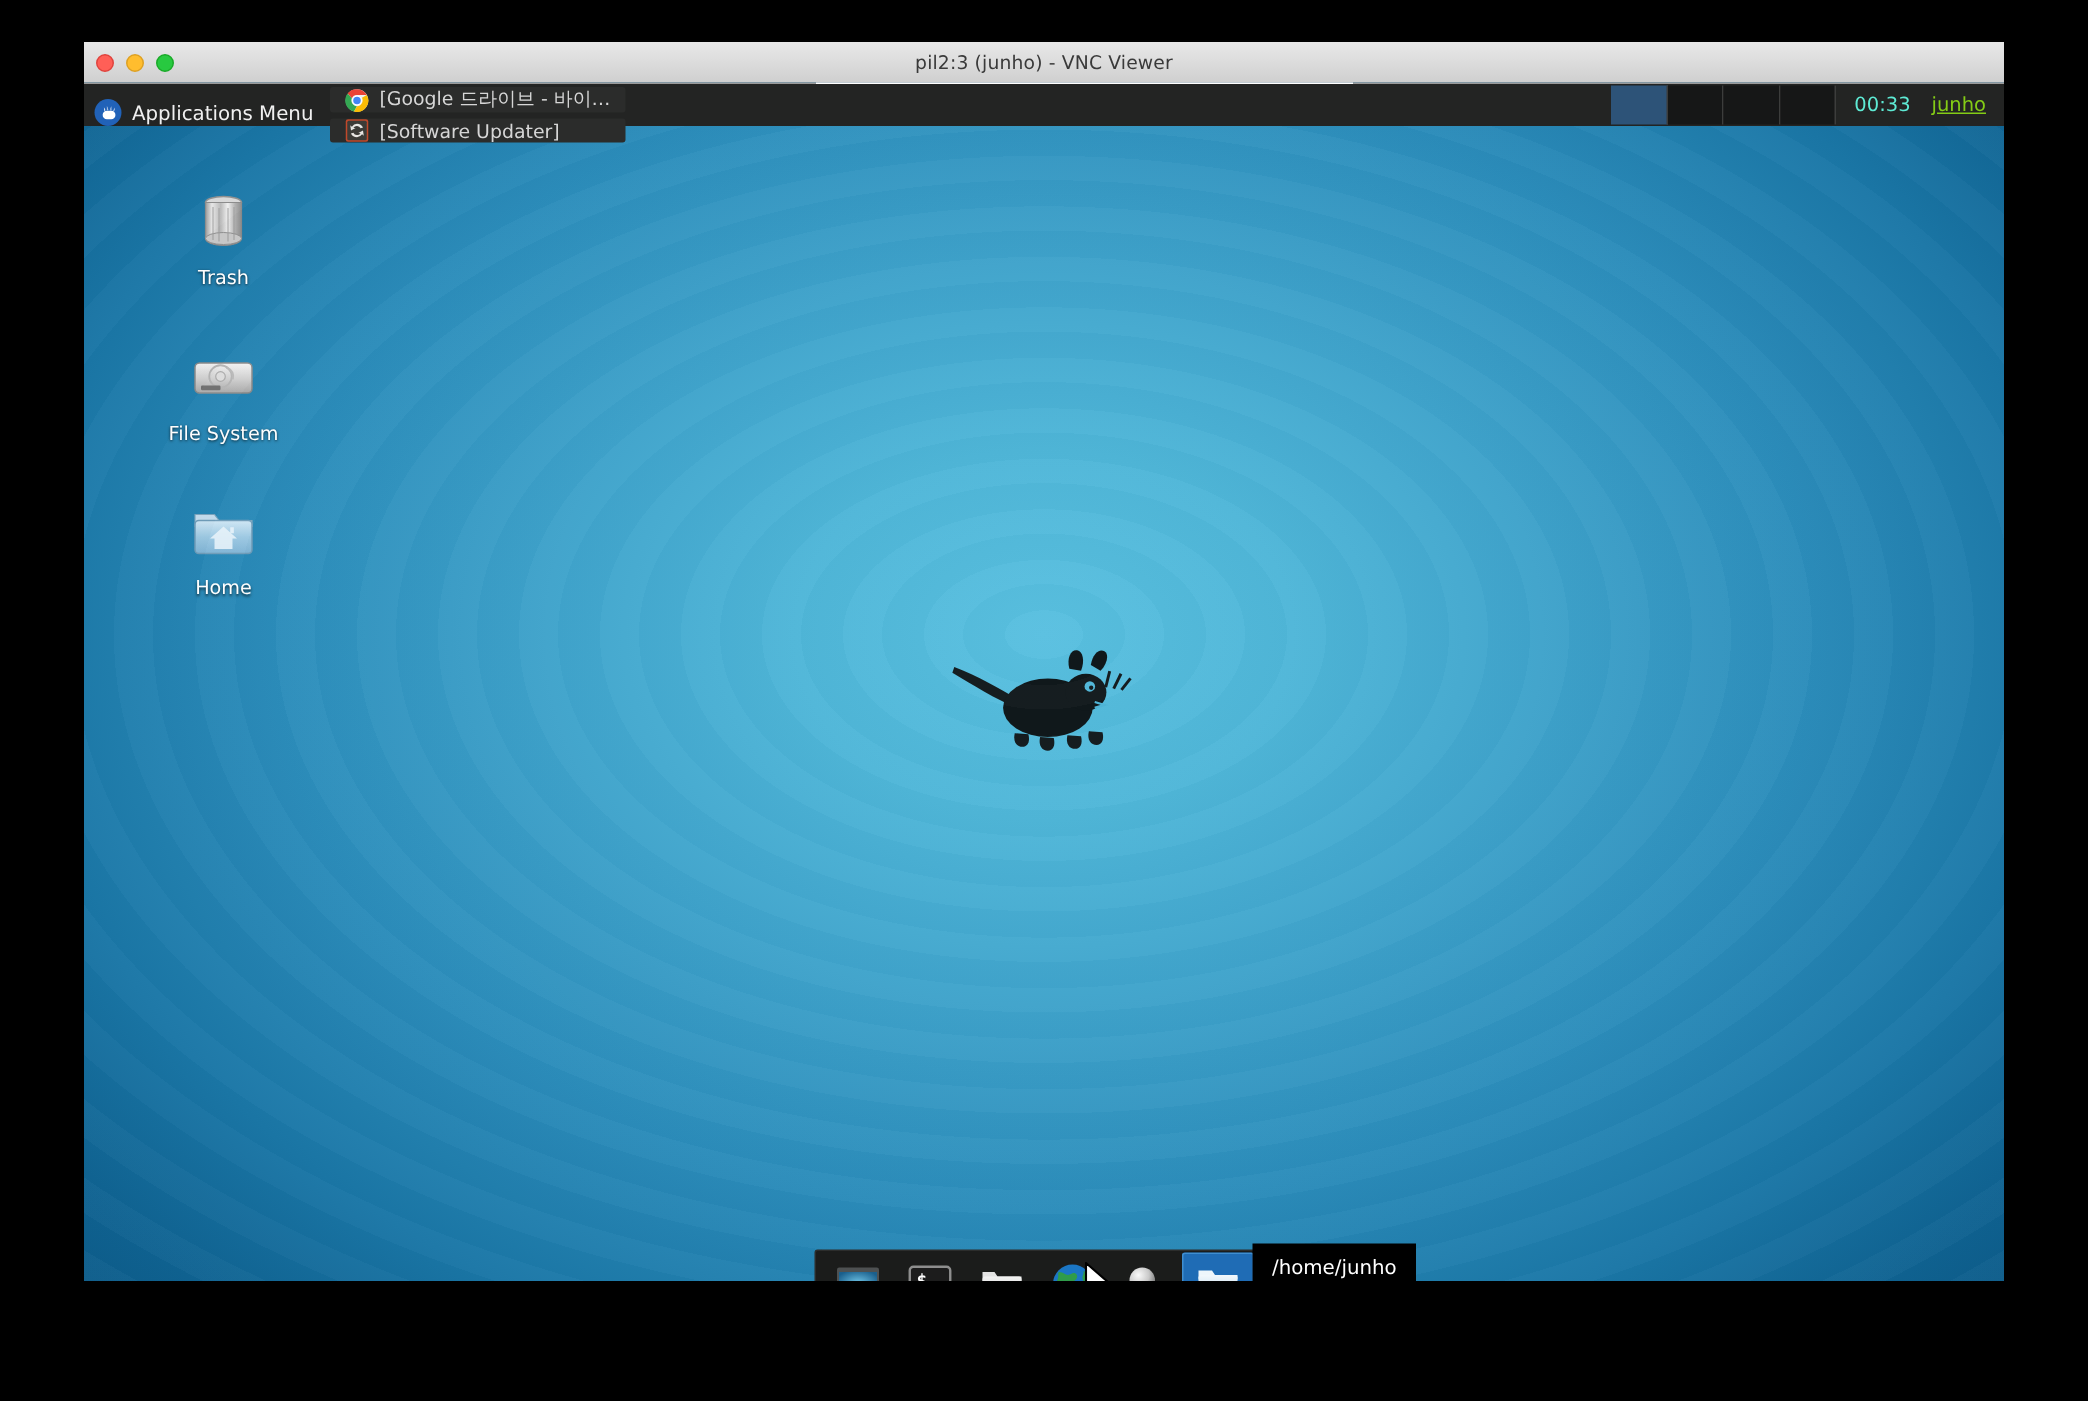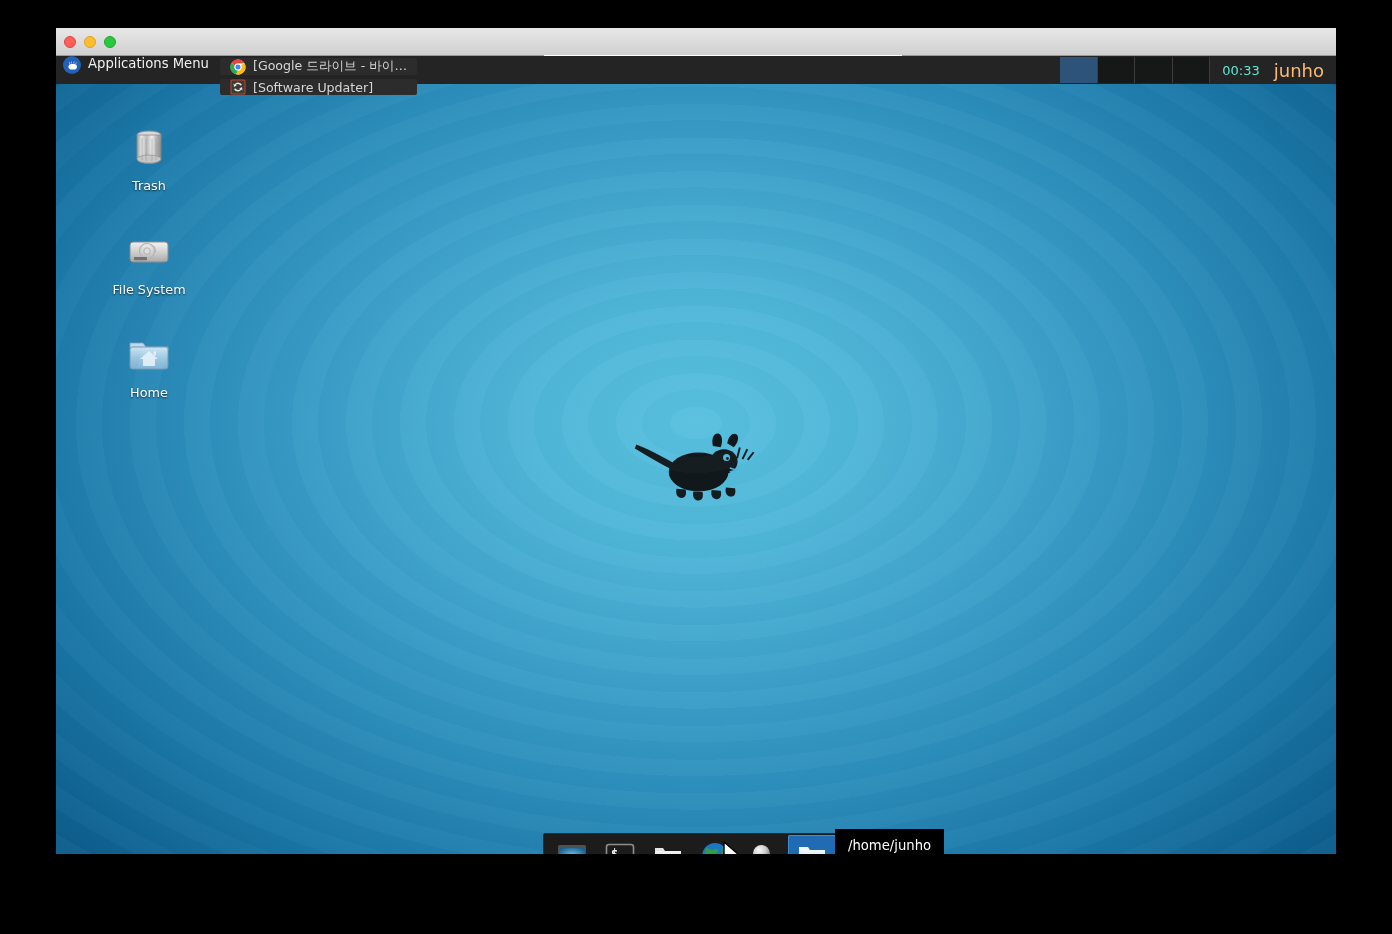--- a/index.html
+++ b/index.html
@@ -88,21 +88,21 @@
     left: 0; top: 0;
     width: 1280px; height: 28px;
     background: #232423;
     display: flex;
     align-items: stretch;
     z-index: 20;
     font-size: 13px;
     color: #e4e4e4;
   }
   #apps-menu {
-    display: flex; align-items: flex-start; gap: 7px;
+    display: flex; align-items: flex-end; gap: 7px;
     padding: 0 10px 0 7px;
     cursor: pointer;
   }
   .xfce-logo {
     width: 18px; height: 18px; border-radius: 50%;
     background: #2162b8;
     display: flex; align-items: center; justify-content: center;
     flex: none;
   }
   .xfce-logo svg { width: 13px; height: 13px; display: block; }
@@ -142,23 +142,24 @@
 
   #clock {
     display: flex; align-items: center;
     padding: 0 12px;
     font-size: 13px; color: #5eead4;
     white-space: nowrap;
   }
   #username {
     display: flex; align-items: center;
     padding: 0 12px 0 2px;
-    font-size: 18px; color: #fdba74;
+    font-size: 13px; color: #84cc16;
     white-space: nowrap;
     cursor: pointer;
+    text-decoration: underline;
   }
 
   
   .desktop-icon {
     position: absolute;
     width: 94px;
     display: flex; flex-direction: column; align-items: center;
     cursor: pointer;
   }
   .desktop-icon .ico { width: 48px; height: 48px; display: block; }
@@ -231,20 +232,21 @@
 <body>
 
 <div id="vnc-window">
 
   <div id="titlebar">
     <div id="traffic-lights">
       <span class="tl tl-close"></span>
       <span class="tl tl-min"></span>
       <span class="tl tl-max"></span>
     </div>
+    <div id="window-title">pil2:3 (junho) - VNC Viewer</div>
   </div>
   <div id="titlebar-underline"></div>
 
   <div id="desktop">
 
     <div id="top-panel">
 
       <div id="apps-menu">
         <span class="xfce-logo">
           <svg viewBox="0 0 32 32" aria-hidden="true">

